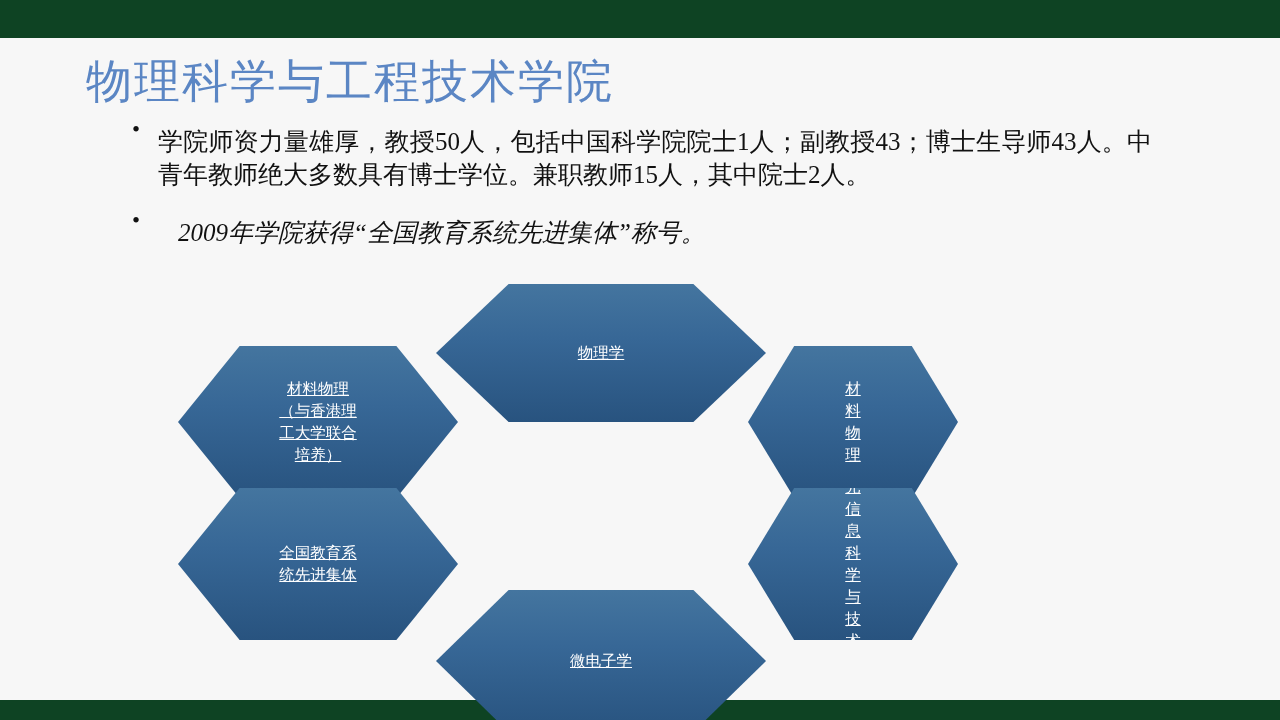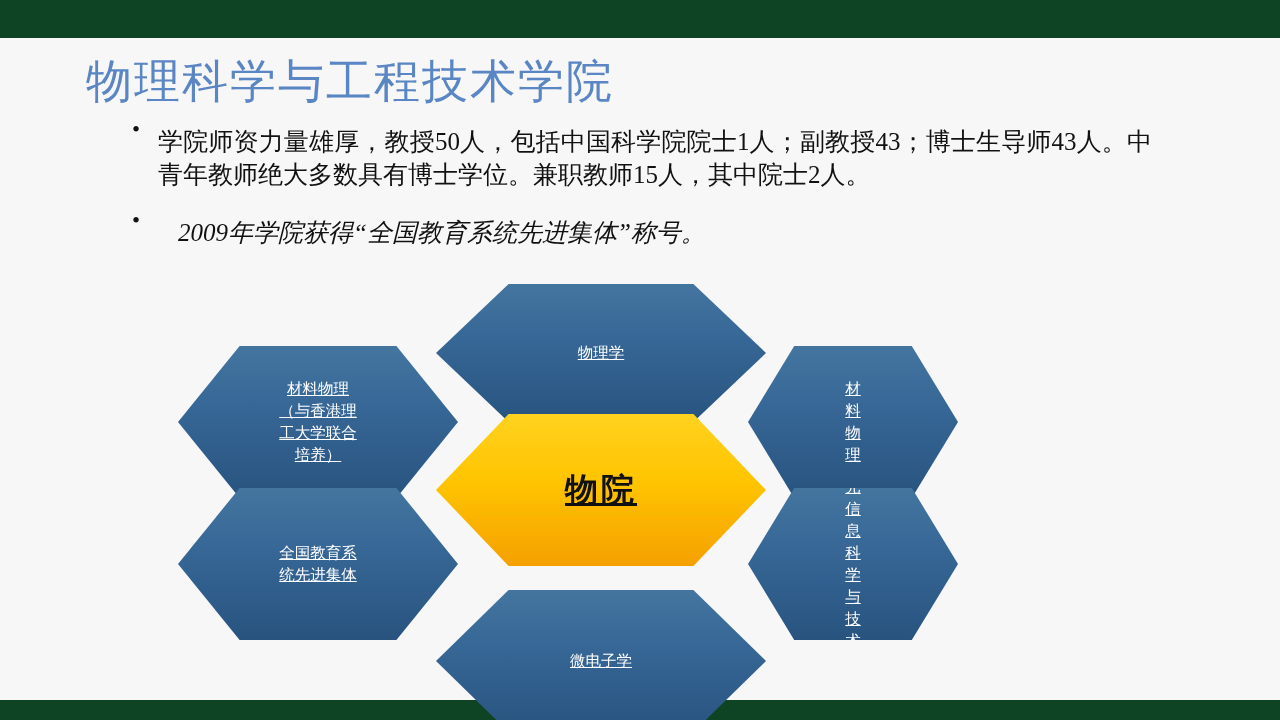--- a/index.html
+++ b/index.html
@@ -143,23 +143,20 @@
   <div class="diagram">
     <div class="hex h-top">
       <span>物理学</span>
     </div>
     <div class="hex h-left-up">
       <span>材料物理（与香港理工大学联合培养）</span>
     </div>
     <div class="hex h-right-up">
       <span>材料物理</span>
     </div>
-    <div class="hex center h-center">
-      <span>物院</span>
-    </div>
     <div class="hex h-left-dn">
       <span>全国教育系统先进集体</span>
     </div>
     <div class="hex h-right-dn">
       <span>光信息科学与技术</span>
     </div>
     <div class="hex h-bottom">
       <span>微电子学</span>
     </div>
   </div>

